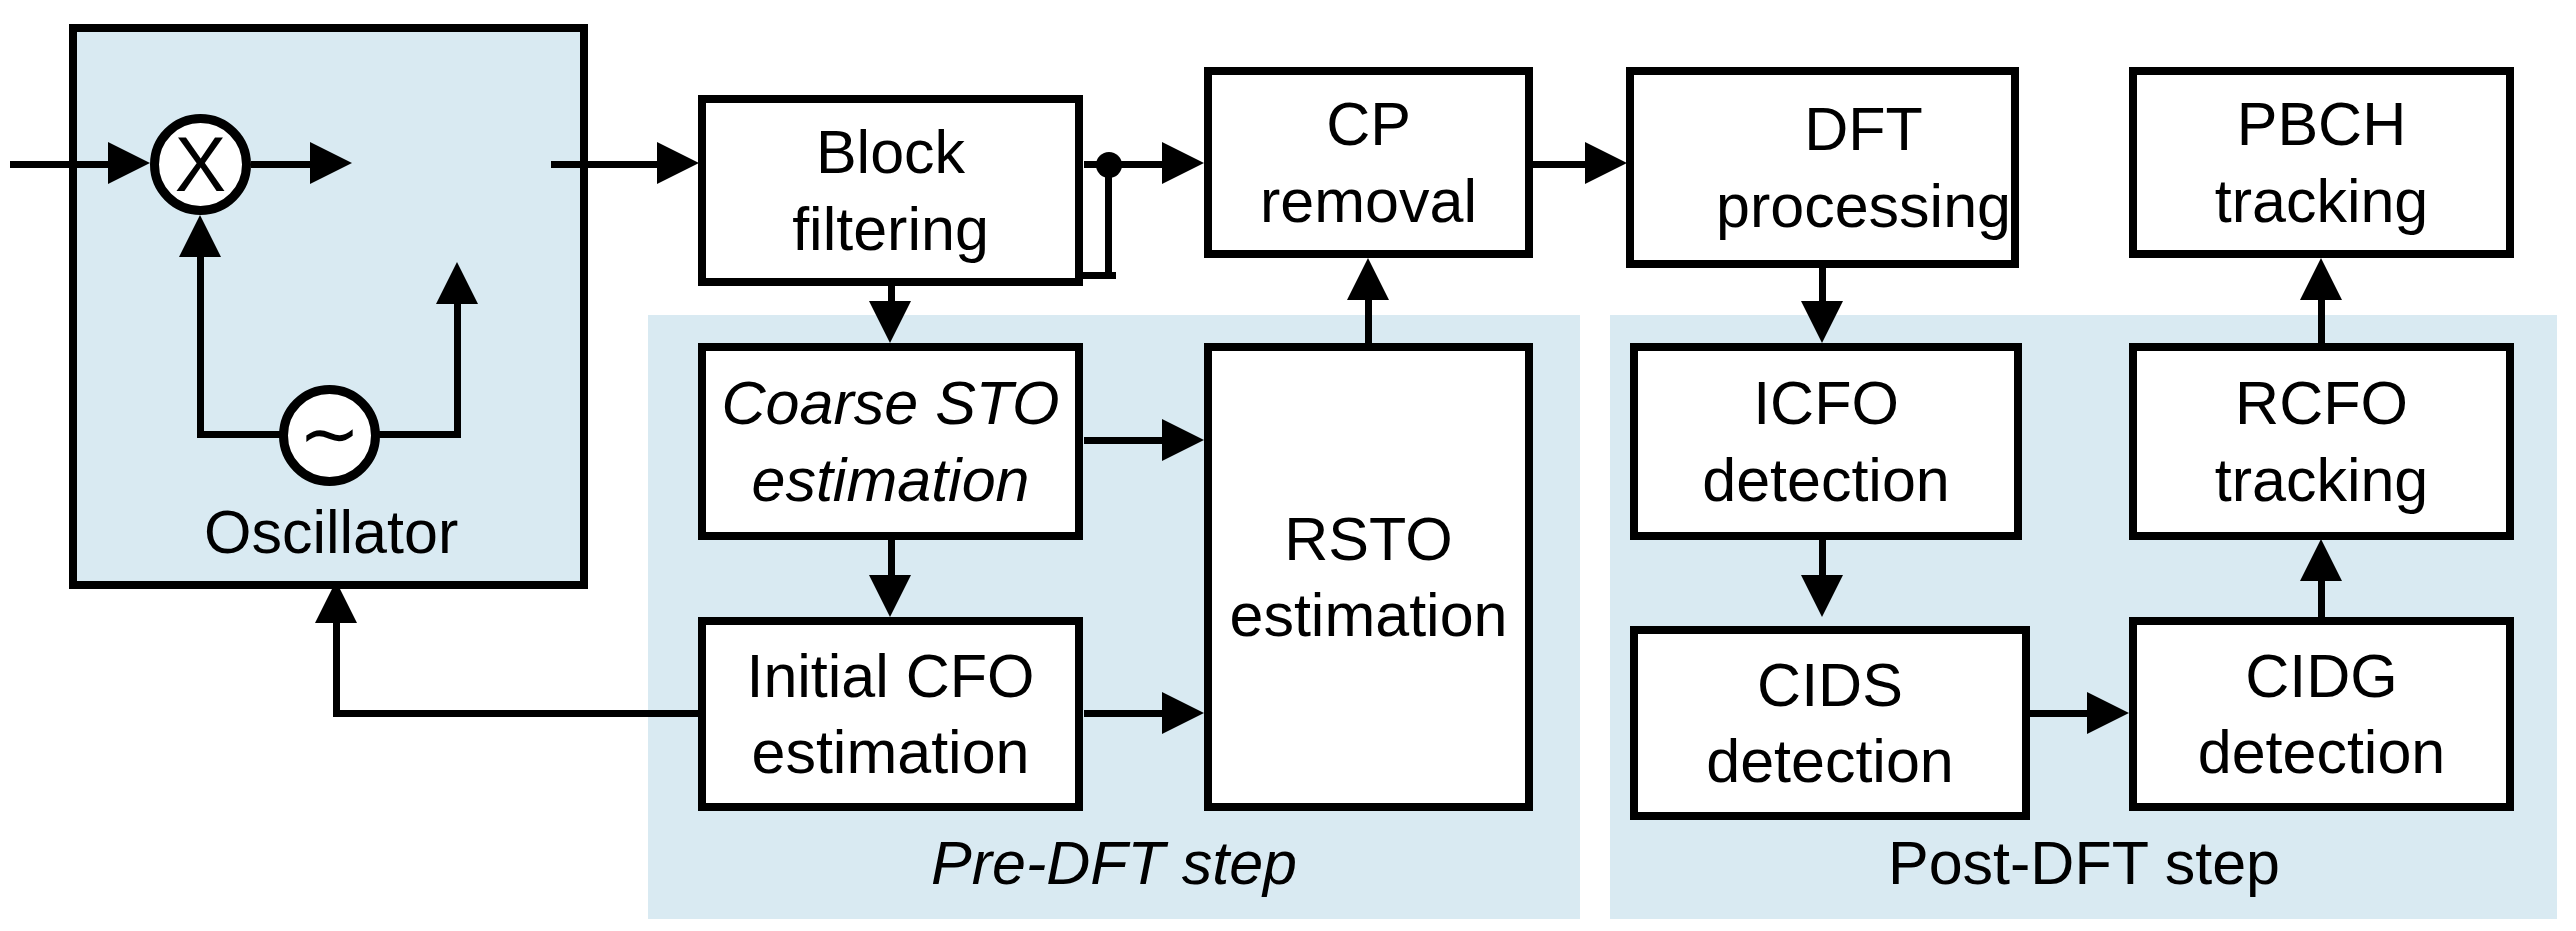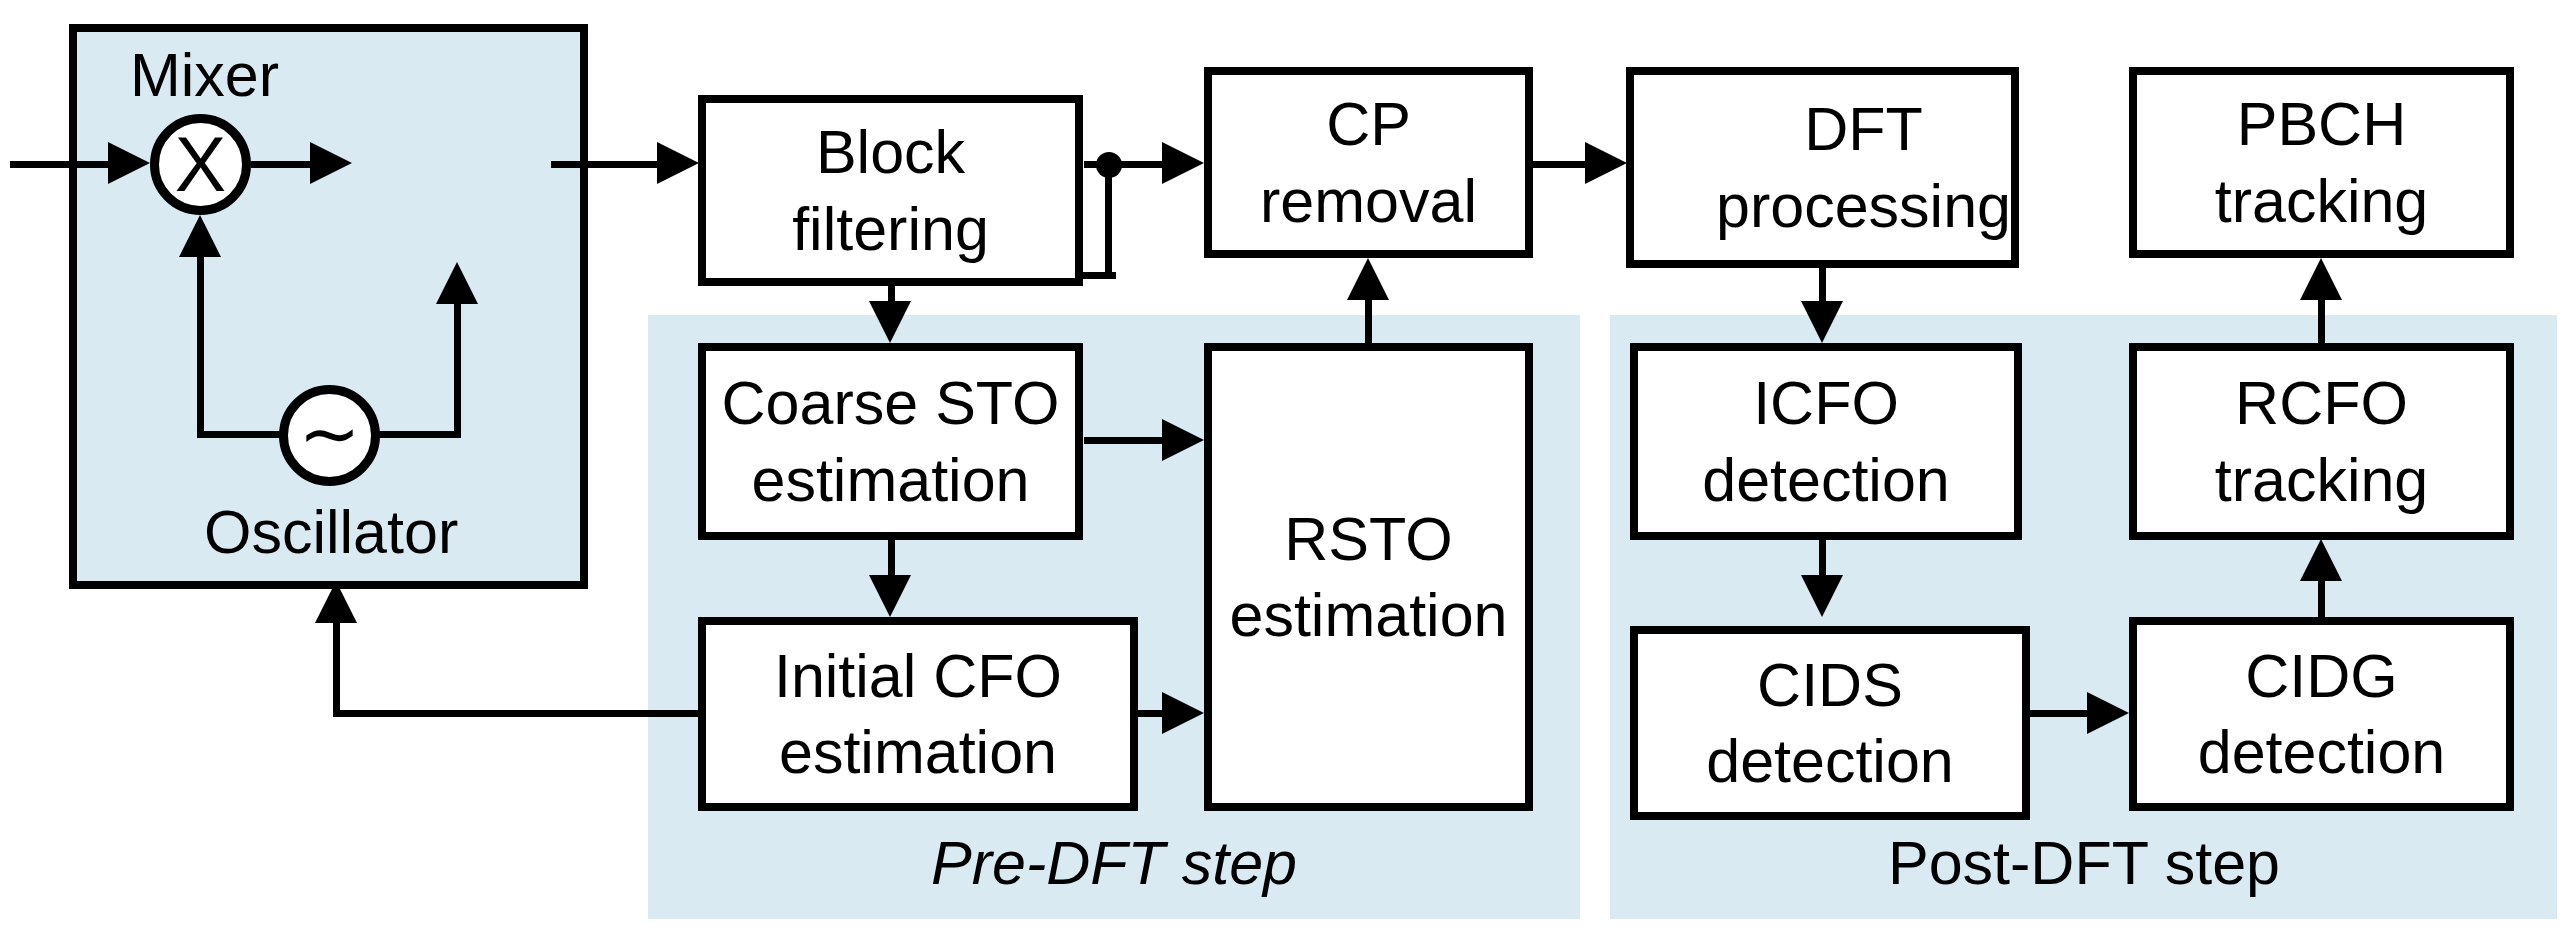--- a/index.html
+++ b/index.html
@@ -37,21 +37,20 @@
 
 <div id="canvas">
 
   <div class="region" style="left:648px;top:315px;width:932px;height:604px;"></div>
   <div class="region" style="left:1610px;top:315px;width:947px;height:604px;"></div>
   <div class="container-box" style="left:69px;top:24px;width:519px;height:565px;"></div>
 
   <div class="free-label" style="left:873px;top:827px;width:482px;font-style:italic;">Pre-DFT step</div>
   <div class="free-label" style="left:1843px;top:827px;width:482px;">Post-DFT step</div>
 
-  <div class="free-label" style="left:84px;top:39px;width:241px;">Mixer</div>
   <div class="free-label" style="left:204px;top:496px;width:241px;">Oscillator</div>
 
   <div class="circle" style="left:150px;top:114px;width:101px;height:101px;">
     <span class="sym-x">X</span>
   </div>
   <div class="circle" style="left:279px;top:385px;width:101px;height:101px;">
     <span class="sym-tilde">∼</span>
   </div>
 
   <div class="box" style="left:698px;top:67px;width:385px;height:191px;margin-top:28px;">
@@ -64,25 +63,25 @@
   </div>
   <div class="box" style="left:1626px;top:67px;width:393px;height:201px;justify-content:flex-end;">
     <span class="box-label">DFT
 processing</span>
   </div>
   <div class="box" style="left:2129px;top:67px;width:385px;height:191px;">
     <span class="box-label">PBCH
 tracking</span>
   </div>
 
-  <div class="box" style="left:698px;top:343px;width:385px;height:197px;">
+  <div class="box" style="left:698px;top:343px;width:385px;height:197px;font-style:italic;">
     <span class="box-label">Coarse STO
 estimation</span>
   </div>
-  <div class="box" style="left:698px;top:617px;width:440px;height:194px;">
+  <div class="box" style="left:698px;top:617px;width:385px;height:194px;">
     <span class="box-label">Initial CFO
 estimation</span>
   </div>
   <div class="box" style="left:1204px;top:343px;width:329px;height:468px;">
     <span class="box-label">RSTO
 estimation</span>
   </div>
 
   <div class="box" style="left:1630px;top:343px;width:392px;height:197px;">
     <span class="box-label">ICFO

